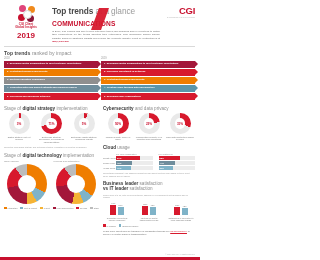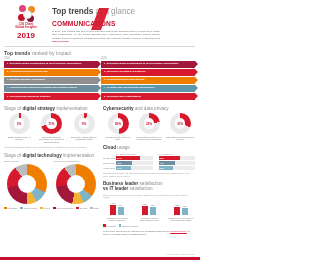--- a/index.html
+++ b/index.html
@@ -139,20 +139,24 @@
         <span>Top trends</span>
         <span class="light">at a glance</span>
       </div>
       <div class="sub-title">COMMUNICATIONS</div>
       <div class="intro">
         <span>In 2019, CGI leaders had face-to-face with more than 1,550 business and IT executives to gather their perspectives on the trends affecting their enterprises. This infographic shares sample insights. Discover additional insights and explore the complete industry report by contacting us at</span>
         <b>info@cgi.com.</b>
       </div>
     </div>
 
+    <div class="cgi-block">
+      <div class="cgi-word">CGI</div>
+      <div class="cgi-tag">EXPERIENCE THE COMMITMENT</div>
+    </div>
   </div>
 
   <div class="rule"></div>
 
   <div class="sec-title">
     <span>Top trends</span>
     <span class="light">ranked by impact</span>
   </div>
 
   <div class="trend-wrap">

